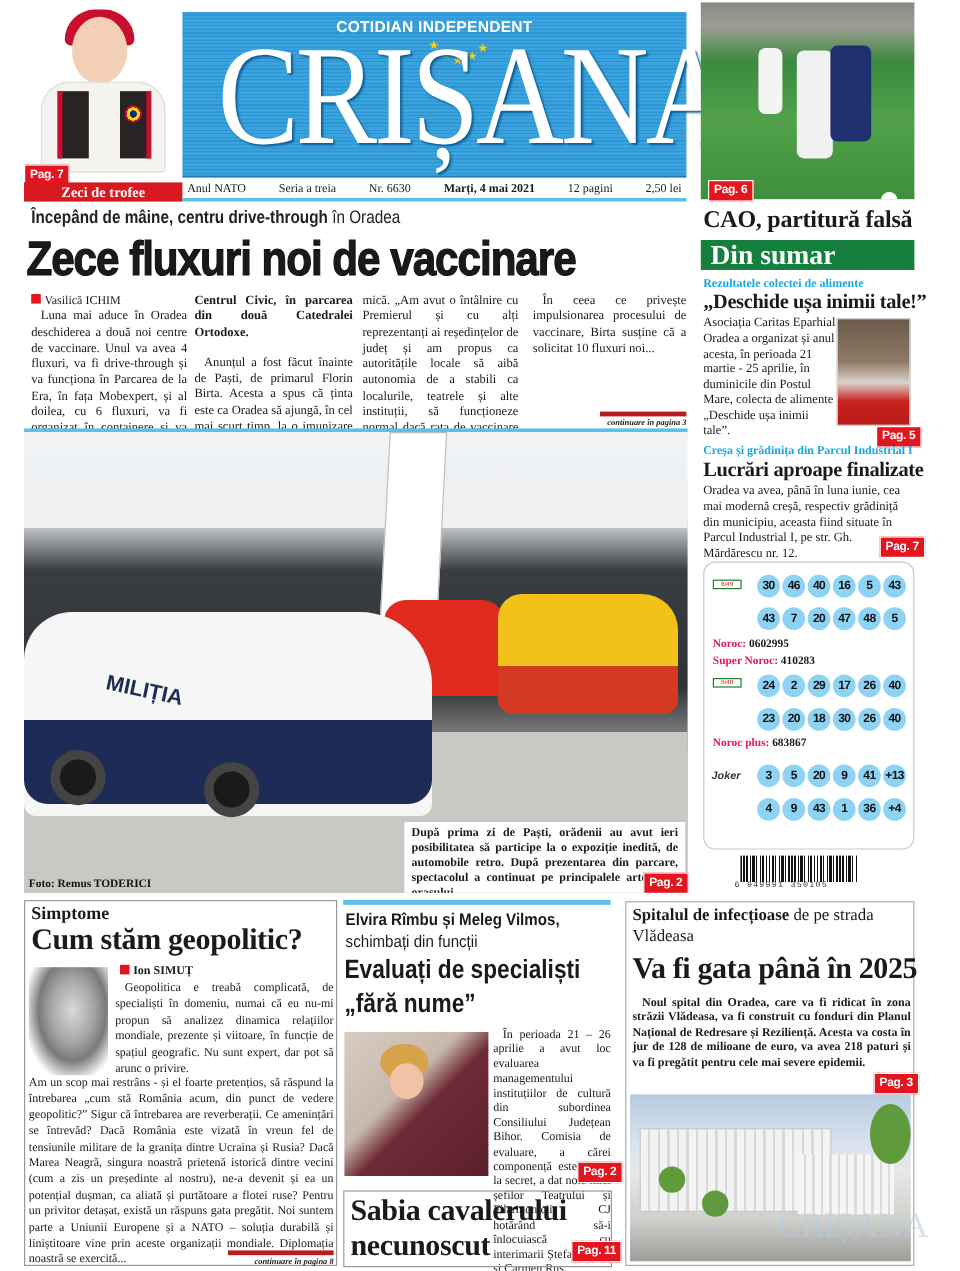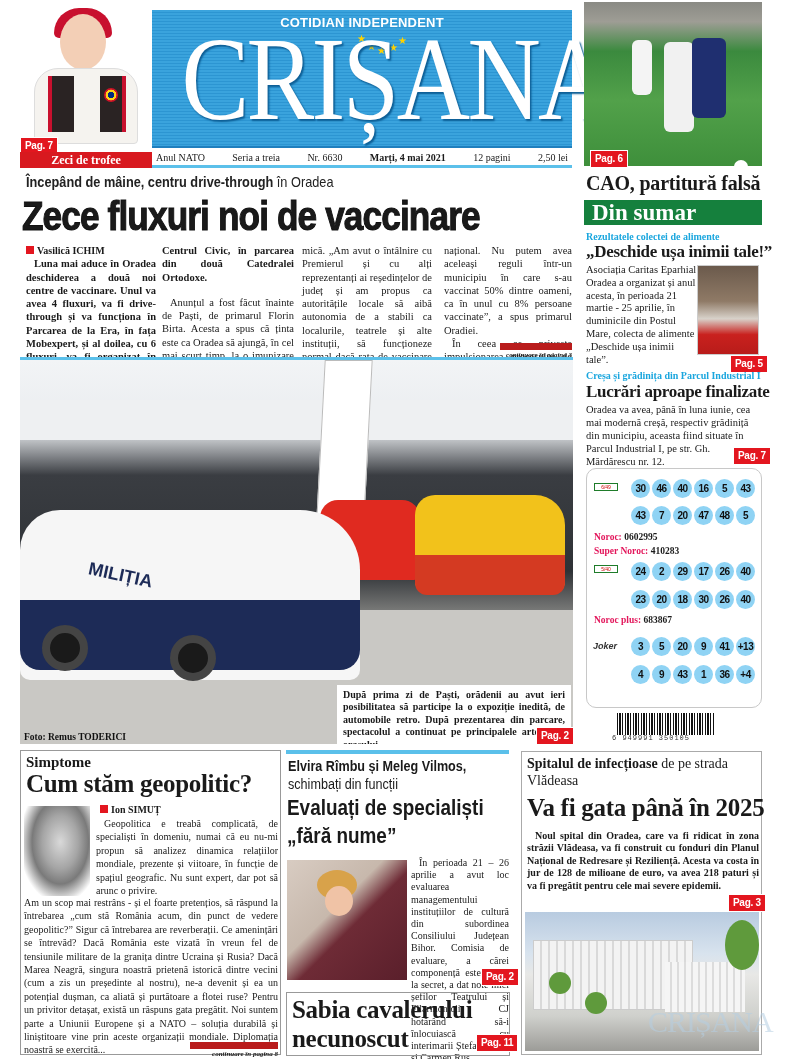--- a/index.html
+++ b/index.html
@@ -1,20 +1,20 @@
 <!DOCTYPE html>
 <html><head>
 <meta charset="utf-8">
 <style>
 *{box-sizing:border-box;margin:0;padding:0}
 html,body{width:800px;height:1059px;background:#fff;overflow:hidden}
 body{position:relative;font-family:"Liberation Serif",serif;color:#1a1a1a}
 .abs{position:absolute}
 .pag{position:absolute;background:#e3161f;color:#fff;font-family:"Liberation Sans",sans-serif;font-weight:bold;font-size:10px;padding:2px 4px;line-height:12px;border:1px solid #fff;letter-spacing:-0.3px}
-.cont{font-style:italic;font-weight:bold;font-size:7px;font-family:"Liberation Serif",serif;border-top:7px solid #b91c1c;padding-top:1px;position:absolute}
+.cont{font-style:italic;font-weight:bold;font-size:7px;font-family:"Liberation Serif",serif;border-top:4px solid #b91c1c;padding-top:1px;position:absolute}
 .body-text{font-size:10.5px;line-height:13.3px;text-align:justify}
 
 
 #girl{left:20px;top:6px;width:132px;height:140px;background:linear-gradient(180deg,#fff 0%,#fff 100%)}
 #girl .face{position:absolute;left:40px;top:8px;width:46px;height:56px;border-radius:50%;background:#f3cfb6}
 #girl .scarf{position:absolute;left:34px;top:2px;width:58px;height:30px;border-radius:30px 30px 6px 6px;background:#c8102e}
 #girl .blouse{position:absolute;left:14px;top:62px;width:104px;height:76px;border-radius:24px 24px 4px 4px;background:#f5f3ef;border:1px solid #ddd}
 #girl .vestl{position:absolute;left:28px;top:70px;width:26px;height:56px;background:#2a2323;border-left:4px solid #c8102e}
 #girl .vestr{position:absolute;left:80px;top:70px;width:26px;height:56px;background:#2a2323;border-right:4px solid #c8102e}
 #girl .rosette{position:absolute;left:84px;top:82px;width:14px;height:14px;border-radius:50%;background:radial-gradient(circle,#002b7f 30%,#fcd116 31%,#fcd116 55%,#ce1126 56%)}
@@ -146,31 +146,30 @@
   <div class="player" style="left:48px;top:38px;width:20px;height:55px;background:#f4f4f4"></div>
   <div class="player" style="left:150px;top:158px;width:14px;height:14px;border-radius:50%;background:#fff"></div>
 </div>
 <div class="pag" style="left:590px;top:150px">Pag. 6</div>
 <div id="cao" class="abs">CAO, partitură falsă</div>
 <div id="sumar" class="abs">Din sumar</div>
 
 <div id="kicker" class="abs"><span>Începând de mâine, centru drive-through</span> <span class="reg">în Oradea</span></div>
 <div id="headline" class="abs">Zece fluxuri noi de vaccinare</div>
 
-<div class="col" style="left:26px;top:244px;width:130px;font-weight:bold">
+<div class="col" style="left:26px;top:244px;width:130px;font-weight:normal">
   <div style="font-size:10px"><span class="author-sq"></span><span>Vasilică ICHIM</span></div>
   <div style="text-indent:8px">Luna mai aduce în Oradea deschiderea a două noi centre de vaccinare. Unul va avea 4 fluxuri, va fi drive-through și va funcționa în Parcarea de la Era, în fața Mobexpert, și al doilea, cu 6 fluxuri, va fi organizat în containere și va funcționa în</div>
 </div>
 <div class="col" style="left:162px;top:244px;width:132px">
   <div style="font-weight:bold;margin-bottom:12px">Centrul Civic, în parcarea din două Catedralei Ortodoxe.</div>
   <div style="text-indent:8px">Anunțul a fost făcut înainte de Paști, de primarul Florin Birta. Acesta a spus că ținta este ca Oradea să ajungă, în cel mai scurt timp, la o imunizare de 50%, necesară pentru relaxarea econo-</div>
 </div>
 <div class="col" style="left:302px;top:244px;width:130px">mică. „Am avut o întâlnire cu Premierul și cu alți reprezentanți ai reședințelor de județ și am propus ca autoritățile locale să aibă autonomia de a stabili ca localurile, teatrele și alte instituții, să funcționeze normal dacă rata de vaccinare este mai mare, indiferent de incidența de la nivel</div>
 <div class="col" style="left:444px;top:244px;width:128px">
-  <div>național. Nu putem avea aceleași reguli într-un municipiu în care s-au vaccinat 50% dintre oameni, ca în unul cu 8% persoane vaccinate”, a spus primarul Oradiei.</div>
   <div style="text-indent:8px">În ceea ce privește impulsionarea procesului de vaccinare, Birta susține că a solicitat 10 fluxuri noi...</div>
 </div>
 <div class="cont" style="left:500px;top:343px;width:72px;text-align:right">continuare în pagina 3</div>
 
 <div id="main-photo" class="abs">
   <div class="bldg-top"></div>
   <div class="road"></div>
   <div class="banner"></div>
   <div class="car-red"></div>
   <div class="car-yellow"></div>

